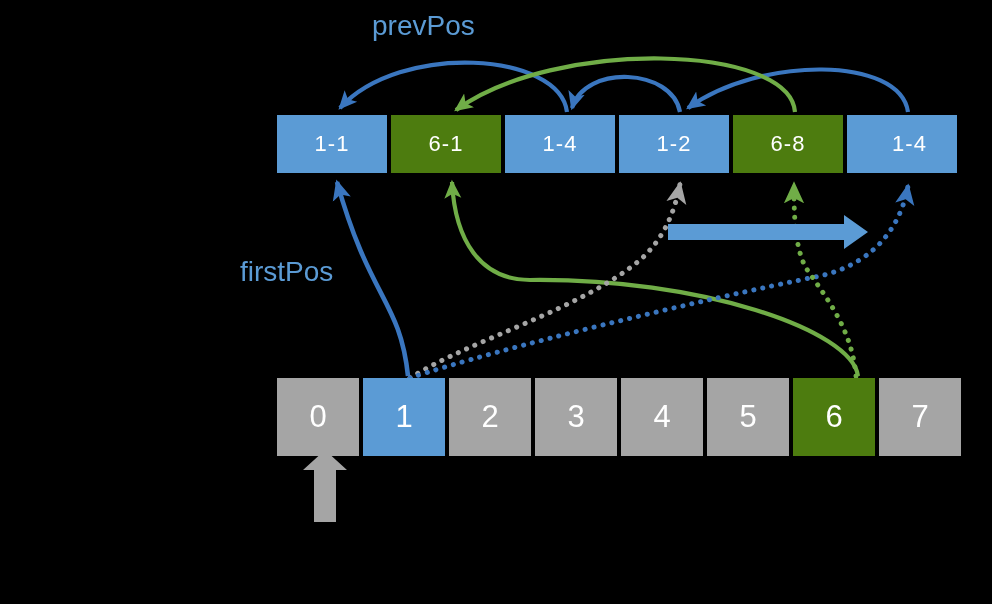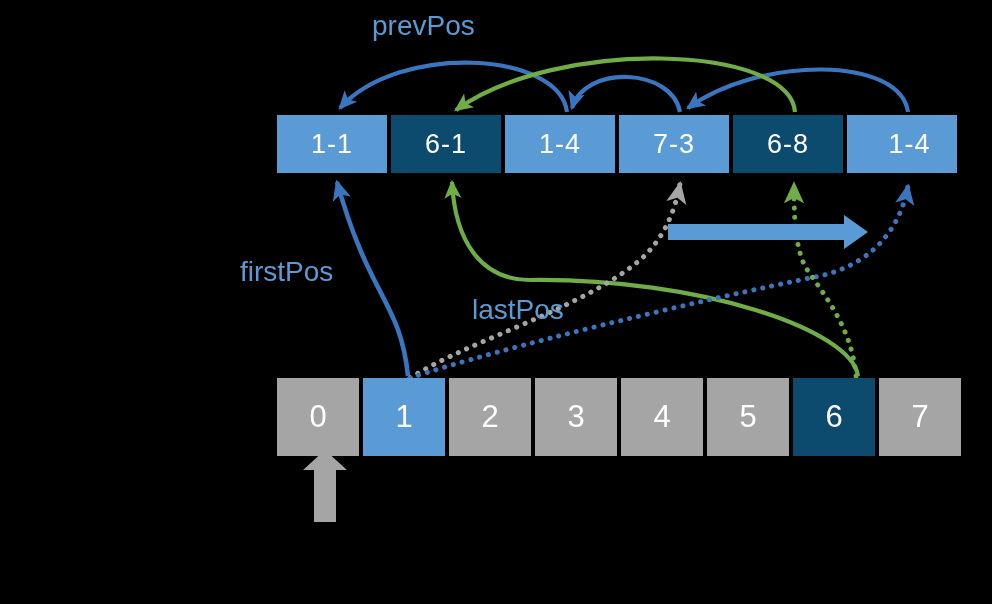--- a/index.html
+++ b/index.html
@@ -13,35 +13,35 @@
   #svg-layer{
     position:absolute;left:0;top:0;width:992px;height:604px;
     pointer-events:none;
   }
   .row{position:absolute;display:flex;}
   
   #hash-row{left:277px;top:115px;height:58px;}
   #hash-row .cell{
     width:110px;height:58px;margin-right:4px;
     display:flex;align-items:center;justify-content:center;
-    color:#ffffff;font-size:27px;letter-spacing:1px;
+    color:#ffffff;font-size:22px;letter-spacing:1px;
     box-sizing:border-box;
   }
   #hash-row .cell:last-child{margin-right:12px;padding-left:15px;}
   
   #bucket-row{left:277px;top:378px;height:78px;}
   #bucket-row .cell{
     width:82px;height:78px;margin-right:4px;
     display:flex;align-items:center;justify-content:center;
     color:#ffffff;font-size:31px;
     box-sizing:border-box;
   }
   #bucket-row .cell:last-child{margin-right:0;}
   .c-blue{background:#5B9BD5;}
-  .c-green{background:#0c4a6e;}
+  .c-green{background:#4d7c0f;}
   .c-gray{background:#A5A5A5;}
 
   .lbl{
     position:absolute;
     color:#5B9BD5;
     font-size:28px;
     white-space:nowrap;
   }
   #lbl-prevPos{left:372px;top:10px;}
   #lbl-firstPos{left:240px;top:256px;}
@@ -99,21 +99,21 @@
     <div class="cell c-blue">
         <span>1-1</span>
       </div>
     <div class="cell c-green">
         <span>6-1</span>
       </div>
     <div class="cell c-blue">
         <span>1-4</span>
       </div>
     <div class="cell c-blue">
-        <span>7-3</span>
+        <span>1-2</span>
       </div>
     <div class="cell c-green">
         <span>6-8</span>
       </div>
     <div class="cell c-blue">
         <span>1-4</span>
       </div>
   </div>
 
   <div class="row" id="bucket-row">
@@ -138,15 +138,14 @@
     <div class="cell c-green">
         <span>6</span>
       </div>
     <div class="cell c-gray">
         <span>7</span>
       </div>
   </div>
 
   <div class="lbl" id="lbl-prevPos">prevPos</div>
   <div class="lbl" id="lbl-firstPos">firstPos</div>
-  <div class="lbl" id="lbl-lastPos">lastPos</div>
 
 </div>
 
 </body></html>

